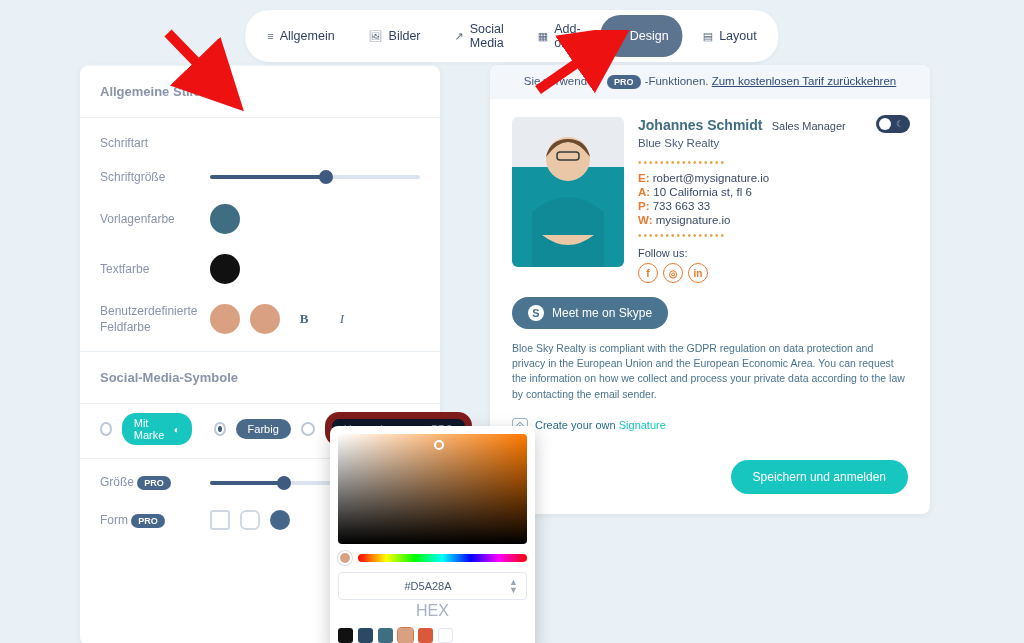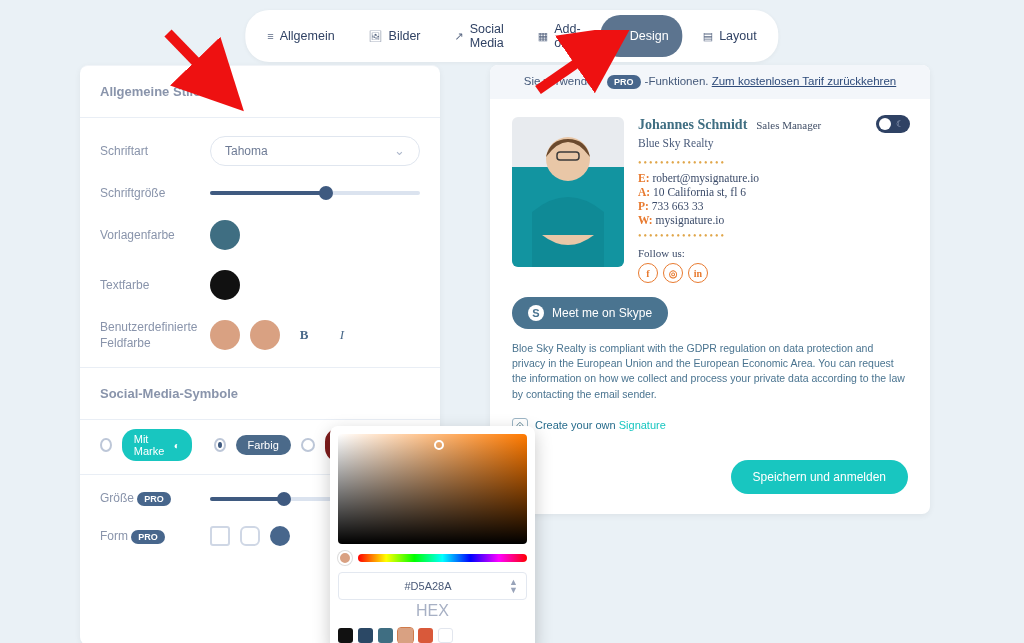--- a/index.html
+++ b/index.html
@@ -108,21 +108,21 @@
 
   
   .notice{background:#f3f6fa;border-radius:8px 8px 0 0;padding:10px 14px;font-size:11.5px;color:#44597a;text-align:center;}
   .notice a{color:#2e4b7a;text-decoration:underline;}
   .sig-wrap{padding:18px 22px 14px;position:relative;}
   .toggle{position:absolute;top:16px;right:20px;width:34px;height:18px;border-radius:10px;background:#2f4264;display:flex;align-items:center;}
   .toggle .knob{width:12px;height:12px;border-radius:50%;background:#fff;margin-left:3px;}
   .toggle .moon{margin-left:5px;font-size:9px;color:#aeb9d1;}
   .sig{display:flex;gap:14px;}
   .avatar{width:112px;height:150px;border-radius:6px;overflow:hidden;flex-shrink:0;}
-  .info{font-size:11.5px;color:#3a4a68;font-family:Liberation Serif, serif;}
+  .info{font-size:11.5px;color:#3a4a68;}
   .info .name{font-weight:bold;color:#3f6e82;font-size:14px;display:inline;}
   .info .title{font-size:11px;color:#404e66;margin-left:6px;}
   .info .company{margin:4px 0 8px;color:#4a5b7a;}
   .dots{letter-spacing:2px;color:#e0a64a;font-size:10px;margin:4px 0;}
   .info .line{margin:2px 0;}
   .info .line b{color:#e87a2f;font-weight:bold;}
   .follow{margin-top:6px;font-size:11px;}
   .socials{display:flex;gap:5px;margin-top:4px;}
   .soc{width:20px;height:20px;border:1.5px solid var(--orange);border-radius:50%;display:flex;align-items:center;justify-content:center;font-size:10px;font-weight:bold;color:var(--orange);}
 
@@ -191,23 +191,20 @@
       <line x1="8" y1="60" x2="86" y2="6" stroke="#e11" stroke-width="10" marker-end="url(#ah2)"></line>
     </svg>
 </div>
 
 <div class="left-panel">
   <div class="section-title">Allgemeine Stile</div>
   <div class="divider"></div>
 
   <div class="row" style="padding-top:18px;">
     <div class="field-label">Schriftart</div>
-    <div class="ctrl">
-      <div class="select"><span>Tahoma</span></div>
-    </div>
   </div>
 
   <div class="row">
     <div class="field-label">Schriftgröße</div>
     <div class="ctrl">
       <div class="slider-track">
         <div class="slider-fill" style="width:55%"></div>
         <div class="slider-thumb" style="left:55%"></div>
       </div>
     </div>

